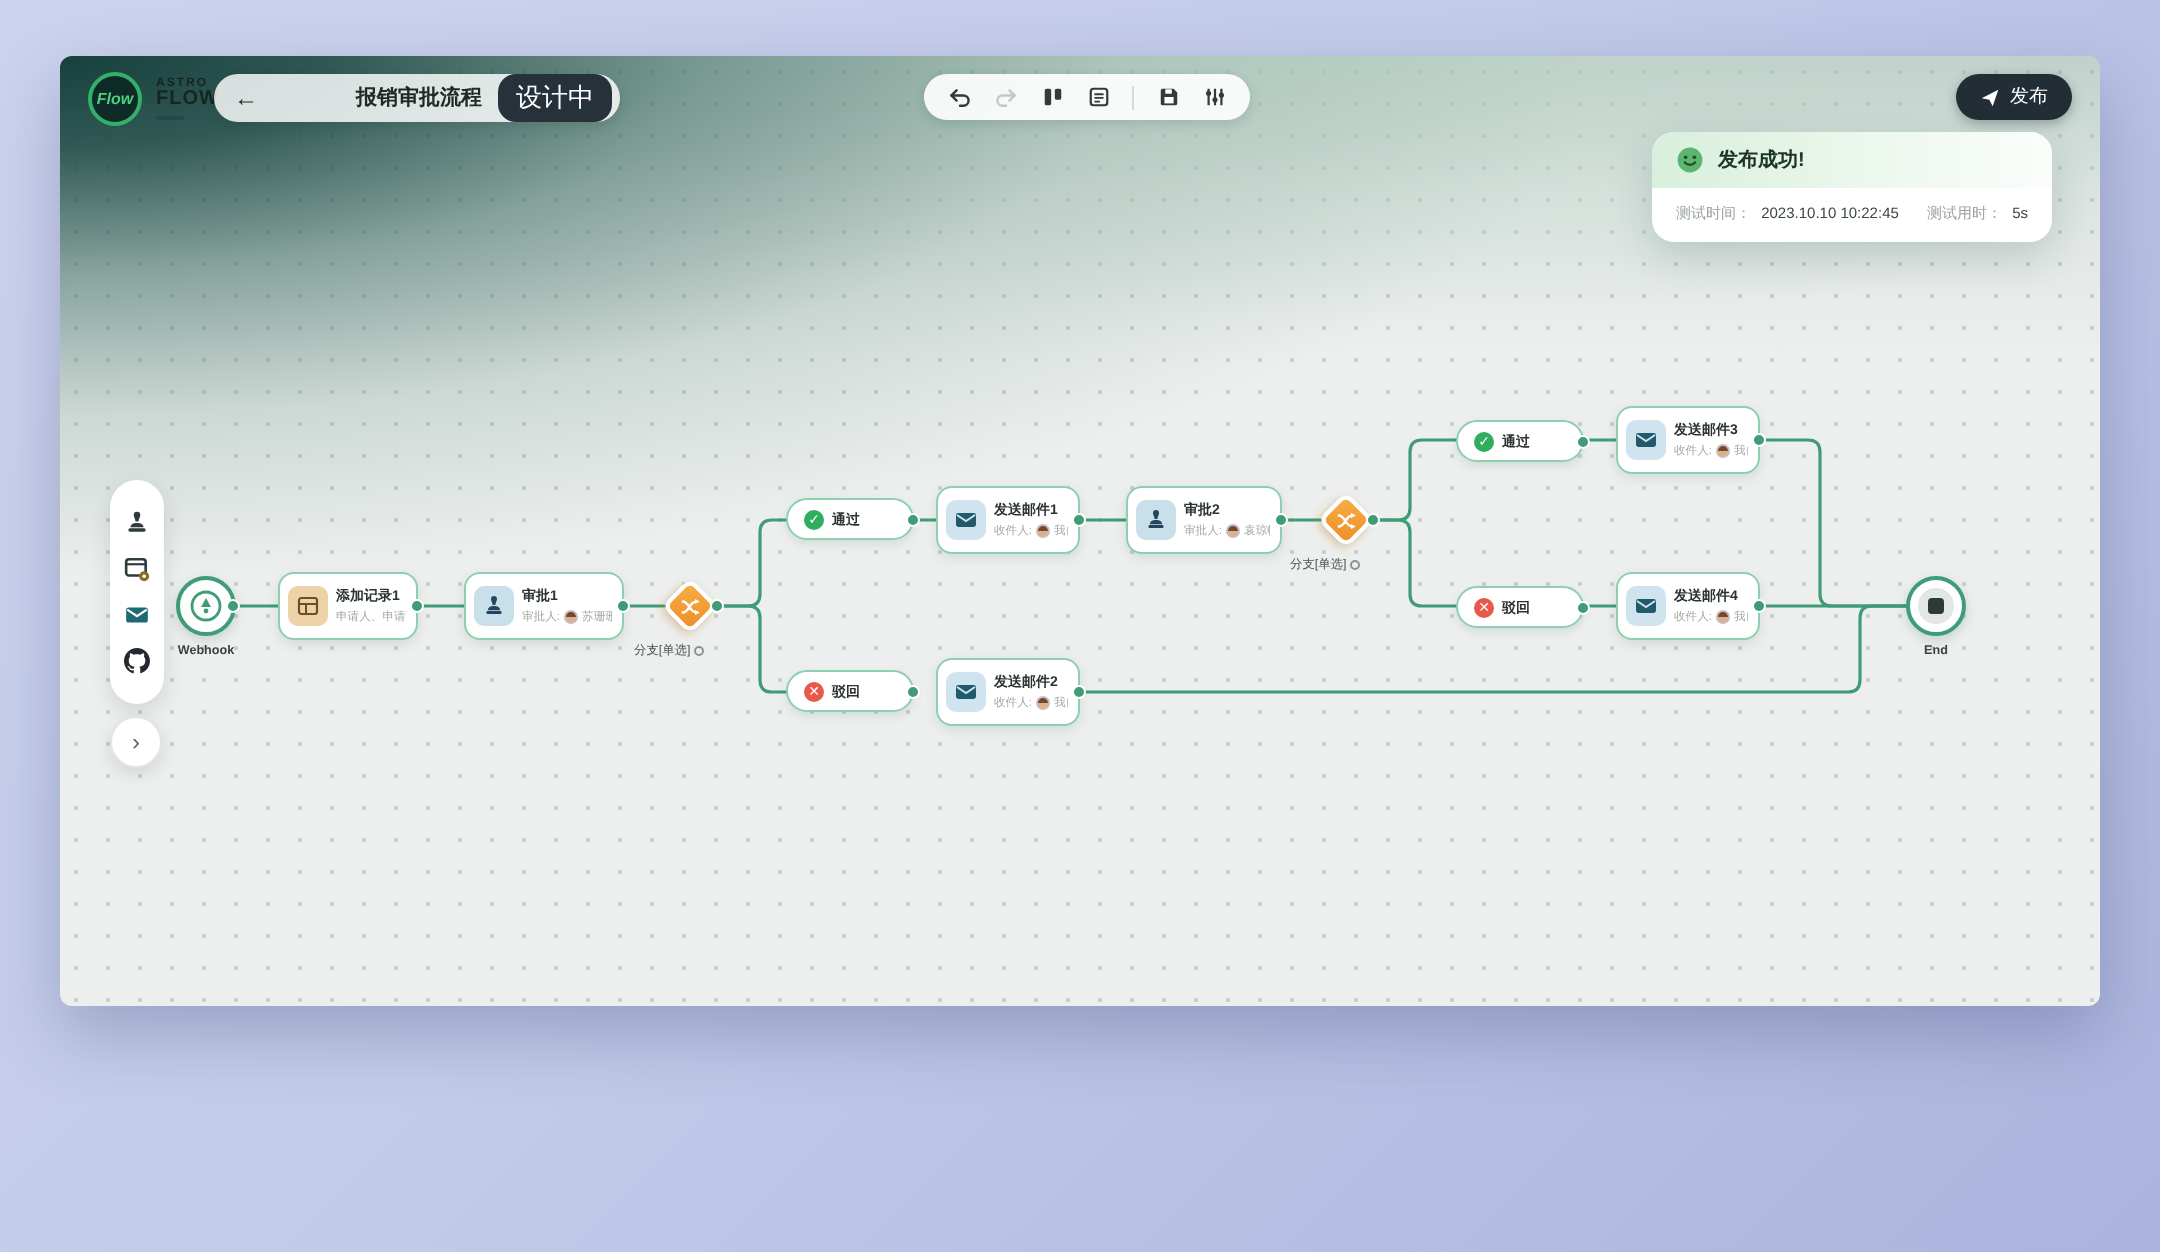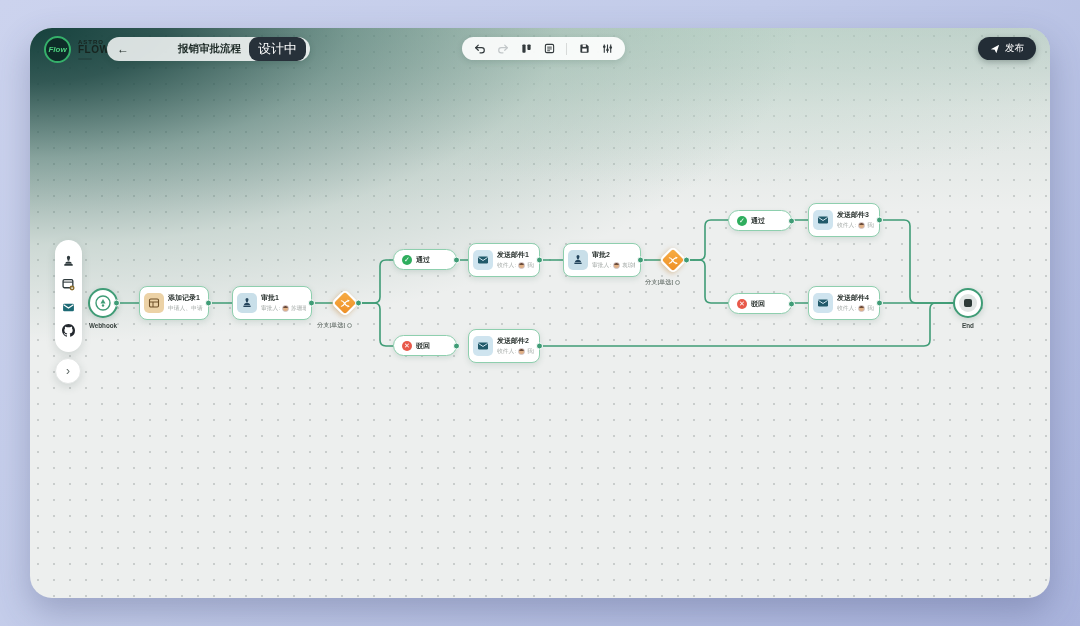--- a/index.html
+++ b/index.html
@@ -3,22 +3,22 @@
 <meta charset="utf-8">
 <style>
   * { margin:0; padding:0; box-sizing:border-box; }
   html,body { width:1080px; height:626px; font-family:"Liberation Sans","DejaVu Sans",sans-serif; }
   body {
     background: linear-gradient(135deg,#ccd3ee 0%,#c2cbe9 45%,#aab4dd 100%);
     position:relative; overflow:hidden;
   }
   
   .window {
-    position:absolute; left:30px; top:28px; width:1020px; height:570px;
-    border-radius:22px; overflow:hidden;
+    position:absolute; left:30px; top:28px; width:1020px; height:475px;
+    border-radius:6px; overflow:hidden;
     background-color:#edefee;
     background-image: radial-gradient(circle,#c9cdcc 1px, transparent 1.2px);
     background-size:16px 16px;
     box-shadow:0 14px 34px rgba(55,65,110,.30);
   }
   .gradient-overlay {
     position:absolute; inset:0; z-index:1; pointer-events:none;
     background:
       radial-gradient(130% 95% at 0% 0%, #16413d 0%, rgba(22,65,61,.85) 10%, rgba(58,105,96,.55) 24%, rgba(130,165,152,.30) 40%, rgba(236,238,237,0) 58%),
       radial-gradient(70% 40% at 65% 0%, rgba(190,214,202,.65) 0%, rgba(190,214,202,0) 70%),
@@ -432,20 +432,41 @@
     </div>
 
     <div class="publish-btn">
       <svg width="10" height="10" viewBox="0 0 12 12">
           <path d="M1 6.2 L11 1 L7.6 11 L5.6 7 Z" fill="#fff"></path>
         </svg>
       <span>发布</span>
     </div>
   </div>
 
+  <div class="toast">
+    <div class="toast-head">
+      <svg width="14" height="14" viewBox="0 0 14 14">
+        <circle cx="7" cy="7" r="6.2" fill="#5cb56d"></circle>
+        <circle cx="4.8" cy="5.6" r=".9" fill="#1e4a2a"></circle>
+        <circle cx="9.2" cy="5.6" r=".9" fill="#1e4a2a"></circle>
+        <path d="M4.4 8.2 c1.2 1.6 4 1.6 5.2 0" stroke="#1e4a2a" stroke-width="1.1" fill="none" stroke-linecap="round"></path>
+      </svg>
+      <span class="toast-title">发布成功!</span>
+    </div>
+    <div class="toast-body">
+      <span>
+        <span class="t-label">测试时间：</span>
+        <span class="t-value">2023.10.10 10:22:45</span>
+      </span>
+      <span>
+        <span class="t-label">测试用时：</span>
+        <span class="t-value">5s</span>
+      </span>
+    </div>
+  </div>
 
   <div class="side-bar">
     <span class="side-icon">
       <svg width="13" height="13" viewBox="0 0 12 12">
           <path d="M4.5 2.3 a1.5 1.5 0 0 1 3 0 c0 1.2-.8 1.8-.8 3 h-1.4 c0-1.2-.8-1.8-.8-3z" fill="#2f3a3d"></path>
           <path d="M3 8 c0-1.4 1.3-2 3-2 s3 .6 3 2z" fill="#2f3a3d"></path>
           <rect x="2" y="8.4" width="8" height="1.6" rx=".8" fill="#2f3a3d"></rect>
         </svg>
     </span>
     <span class="side-icon">

